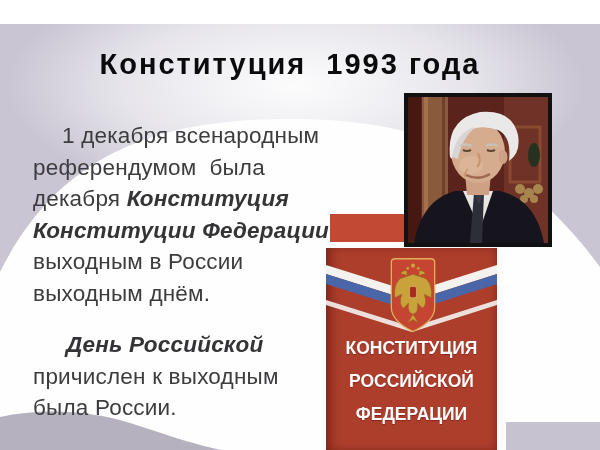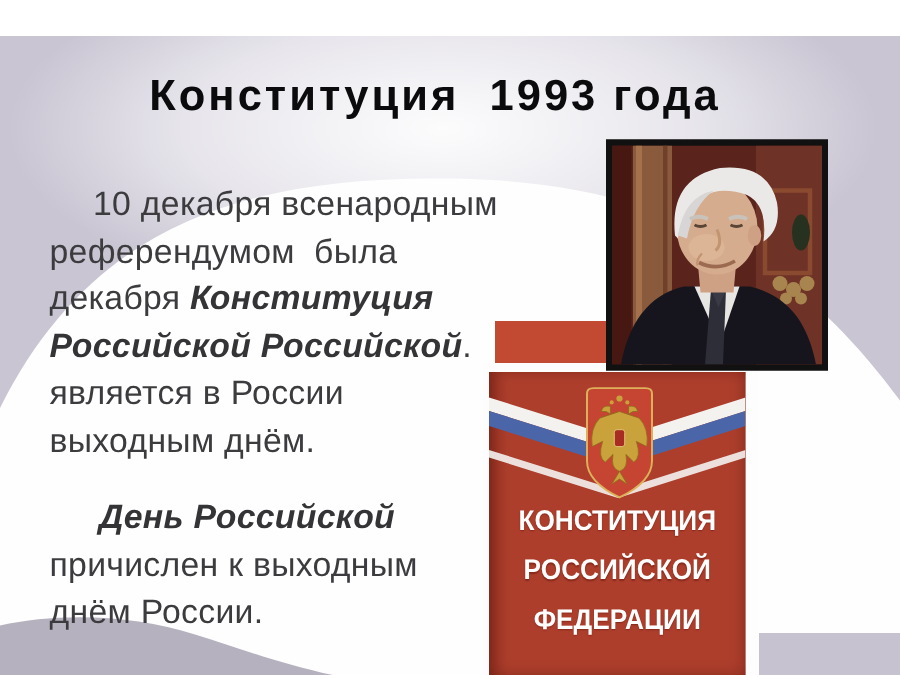--- a/index.html
+++ b/index.html
@@ -84,33 +84,33 @@
     <path d="M0,248 C60,128 160,93 300,95 C445,97 530,148 600,243 L600,450 L0,450 Z" fill="#fefefe"></path>
     <path d="M0,393 C40,384 90,386 130,399 C175,413 215,430 290,436 L290,450 L0,450 Z" style="fill:var(--wave-lavender,#b6b1bf)"></path>
     <rect x="505" y="398" width="95" height="52" fill="#c6c2d0"></rect>
     <rect x="0" y="437" width="600" height="13" fill="url(#bottomband)"></rect>
   </svg>
 
   <div id="title">Конституция&nbsp; 1993 года</div>
 
   <div id="textblock">
       <div class="para p0">
-        <div class="line first"><span>10 декабря всенародным</span></div>
+        <div class="line first"><span>1 декабря всенародным</span></div>
         <div class="line"><span>референдумом&nbsp; была</span></div>
         <div class="line"><span>декабря </span><span class="em">Конституция</span></div>
-        <div class="line"><span class="em">Российской Российской</span><span>.</span></div>
+        <div class="line"><span class="em">Конституции Федерации</span><span>.</span></div>
       </div>
       <div class="para p1">
-        <div class="line"><span>является в России</span></div>
+        <div class="line"><span>выходным в России</span></div>
         <div class="line"><span>выходным днём.</span></div>
       </div>
       <div class="para p2">
         <div class="line first"><span class="em">День Российской</span></div>
         <div class="line"><span>причислен к выходным</span></div>
-        <div class="line"><span>днём России.</span></div>
+        <div class="line"><span>была России.</span></div>
       </div>
     </div>
 
   <div id="red-backdrop"></div>
 
   <div id="book-photo">
     <div id="book">
       <svg id="book-flag" width="171" height="95" viewBox="0 0 171 95">
         <polygon points="0,17 86,44 171,17 171,26 86,53 0,26" fill="#f4f2ef"></polygon>
         <polygon points="0,26 86,53 171,26 171,36 86,63 0,36" style="fill:var(--flag-blue,#4a66a8)"></polygon>

